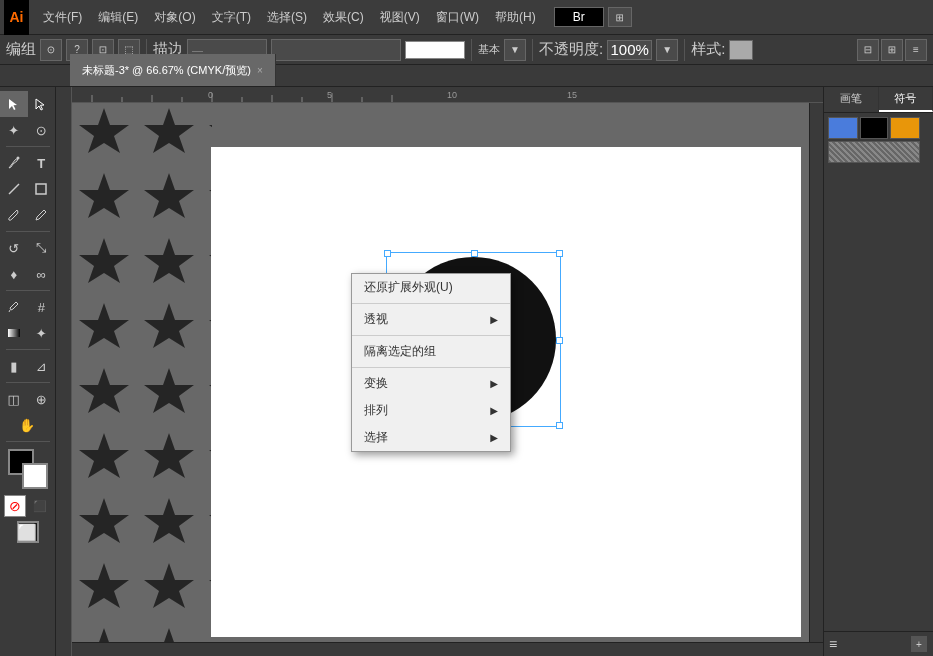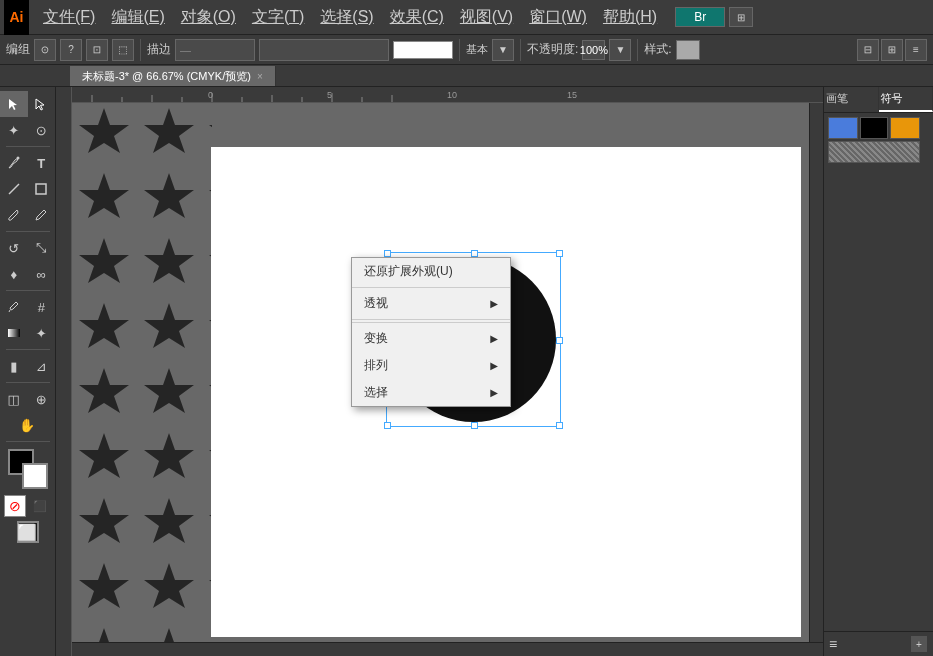--- a/index.html
+++ b/index.html
@@ -2,39 +2,39 @@
 <html><head>
   <meta charset="utf-8">
   <style>
     * { margin: 0; padding: 0; box-sizing: border-box; }
     body { width: 933px; height: 656px; overflow: hidden; background: #535353; font-family: 'Microsoft YaHei', Arial, sans-serif; font-size: 12px; color: #fff; user-select: none; }
 
     
     #title-bar { height: 35px; background: #3c3c3c; display: flex; align-items: center; padding: 0 4px; border-bottom: 1px solid #222; }
     #app-logo { width: 25px; height: 35px; background: #000; color: #ff6b00; font-weight: bold; font-size: 14px; display: flex; align-items: center; justify-content: center; flex-shrink: 0; }
     #menu-bar { display: flex; align-items: center; gap: 0; flex: 1; padding-left: 6px; }
-    .menu-item { padding: 0 8px; height: 35px; display: flex; align-items: center; color: #ccc; font-size: 16px; cursor: pointer; white-space: nowrap; text-decoration: underline; }
+    .menu-item { padding: 0 8px; height: 35px; display: flex; align-items: center; color: #ccc; font-size: 12px; cursor: pointer; white-space: nowrap; }
     #window-controls { display: flex; gap: 2px; margin-left: auto; }
 
     
     #options-bar { height: 30px; background: #3a3a3a; border-bottom: 1px solid #222; display: flex; align-items: center; padding: 0 6px; gap: 4px; }
-    .opt-label { font-size: 12px; color: #ccc; }
+    .opt-label { font-size: 15px; color: #ccc; }
     .opt-btn { height: 22px; min-width: 22px; background: #4a4a4a; border: 1px solid #666; color: #ccc; font-size: 10px; cursor: pointer; display: flex; align-items: center; justify-content: center; padding: 0 4px; }
     .opt-separator { width: 1px; height: 22px; background: #555; margin: 0 2px; }
     .opt-dropdown { height: 22px; background: #4a4a4a; border: 1px solid #666; color: #ccc; font-size: 11px; padding: 0 4px; min-width: 60px; }
     .opt-select-wide { width: 120px; }
     .opt-select-stroke { width: 80px; }
     .stroke-preview { width: 60px; height: 18px; background: linear-gradient(to right, #fff, #fff); border: 1px solid #888; }
     .basic-label { font-size: 11px; color: #ccc; }
-    .opacity-input { width: 23px; height: 20px; background: #4a4a4a; border: 1px solid #666; color: #fff; text-align: left; font-size: 11px; }
+    .opacity-input { width: 45px; height: 20px; background: #4a4a4a; border: 1px solid #666; color: #fff; text-align: left; font-size: 15px; }
     .style-box { width: 24px; height: 20px; background: #aaa; border: 1px solid #666; }
 
     
     #tab-bar { height: 22px; background: #3a3a3a; display: flex; align-items: flex-end; padding: 0 0 0 70px; border-bottom: 1px solid #222; }
-    .tab { height: 20px; padding: 0 12px; background: #525252; color: #ccc; font-size: 11px; display: flex; align-items: center; gap: 6px; cursor: pointer; border-right: 1px solid #333; }
+    .tab { height: 32px; padding: 0 12px; background: #525252; color: #ccc; font-size: 11px; display: flex; align-items: center; gap: 6px; cursor: pointer; border-right: 1px solid #333; }
     .tab.active { background: #686868; color: #fff; }
     .tab-close { font-size: 10px; color: #aaa; cursor: pointer; }
 
     
     #main { display: flex; height: calc(656px - 35px - 30px - 22px); }
 
     
     #left-toolbar { width: 56px; background: #3a3a3a; border-right: 1px solid #222; display: flex; flex-direction: column; align-items: center; padding: 4px 0; gap: 0; flex-shrink: 0; }
     .tool-row { display: flex; width: 100%; }
     .tool-btn { flex: 1; height: 26px; background: transparent; border: none; color: #ccc; cursor: pointer; display: flex; align-items: center; justify-content: center; font-size: 13px; position: relative; }
@@ -60,30 +60,30 @@
     #white-canvas { position: absolute; top: 60px; left: 155px; width: 590px; height: 490px; background: #fff; }
 
     
     #canvas-object { position: absolute; top: 105px; left: 175px; width: 175px; height: 175px; }
     .circle-shape { width: 165px; height: 165px; border-radius: 50%; background: #111; position: absolute; top: 5px; left: 5px; }
     .circle-highlight { width: 55px; height: 70px; border-radius: 50%; background: rgba(255,255,255,0.4); position: absolute; top: 28px; left: 55px; transform: rotate(-20deg); }
     .selection-box { position: absolute; top: 0; left: 0; width: 175px; height: 175px; border: 1px solid #4af; }
     .handle { width: 7px; height: 7px; background: #fff; border: 1px solid #4af; position: absolute; }
 
     
-    #context-menu { position: absolute; top: 170px; left: 295px; width: 160px; background: #f0f0f0; border: 1px solid #999; box-shadow: 3px 3px 8px rgba(0,0,0,0.4); z-index: 100; }
+    #context-menu { position: absolute; top: 186px; left: 295px; width: 160px; background: #f0f0f0; border: 1px solid #999; box-shadow: 3px 3px 8px rgba(0,0,0,0.4); z-index: 100; }
     .ctx-item { padding: 5px 12px; font-size: 12px; color: #333; cursor: pointer; display: flex; justify-content: space-between; align-items: center; white-space: nowrap; }
     .ctx-item.highlighted { background: #3a7fd4; color: #fff; }
     .ctx-separator { height: 1px; background: #ccc; margin: 2px 0; }
     .ctx-arrow { font-size: 10px; }
 
     
     #right-panel { width: 110px; background: #3a3a3a; border-left: 1px solid #222; flex-shrink: 0; }
     #panel-tabs { display: flex; border-bottom: 1px solid #222; }
-    .panel-tab { flex: 1; padding: 4px 2px; font-size: 11px; color: #ccc; cursor: pointer; border-right: 1px solid #333; }
+    .panel-tab { flex: 1; text-align: center; padding: 4px 2px; font-size: 11px; color: #ccc; cursor: pointer; border-right: 1px solid #333; }
     .panel-tab.active { color: #fff; border-bottom: 2px solid #fff; }
     #panel-content { padding: 4px; }
     .panel-swatch-row { display: flex; gap: 2px; margin-bottom: 2px; }
     .swatch { width: 30px; height: 22px; border: 1px solid #555; cursor: pointer; }
     .swatch-blue { background: #4a7cdc; }
     .swatch-black { background: #000; width: 28px; height: 22px; }
     .swatch-orange { background: #e8960a; }
     .swatch-pattern { background: repeating-linear-gradient(45deg, #666, #666 2px, #888 2px, #888 4px); }
     .panel-bottom { position: absolute; bottom: 0; right: 0; width: 110px; display: flex; align-items: center; justify-content: space-between; padding: 4px 6px; border-top: 1px solid #222; }
 
@@ -99,21 +99,21 @@
   <div id="menu-bar">
     <span class="menu-item">文件(F)</span>
     <span class="menu-item">编辑(E)</span>
     <span class="menu-item">对象(O)</span>
     <span class="menu-item">文字(T)</span>
     <span class="menu-item">选择(S)</span>
     <span class="menu-item">效果(C)</span>
     <span class="menu-item">视图(V)</span>
     <span class="menu-item">窗口(W)</span>
     <span class="menu-item">帮助(H)</span>
-    <div style="margin-left:10px;width:50px;height:20px;background:#0f766e;border:1px solid #666;display:flex;align-items:center;justify-content:center;">Br</div>
+    <div style="margin-left:10px;width:50px;height:20px;background:#000000;border:1px solid #666;display:flex;align-items:center;justify-content:center;">Br</div>
     <div style="margin-left:4px;width:24px;height:20px;background:#4a4a4a;border:1px solid #666;display:flex;align-items:center;justify-content:center;font-size:10px;color:#ccc;">⊞</div>
     <div id="window-controls">
     </div>
   </div>
 </div>
 
 <div id="options-bar">
   <span class="opt-label">编组</span>
   <div class="opt-btn">⊙</div>
   <div class="opt-btn">?</div>
@@ -323,20 +323,23 @@
     <div id="context-menu">
       <div class="ctx-item">
         <span>还原扩展外观(U)</span>
       </div>
       <div class="ctx-separator"></div>
       <div class="ctx-item">
         <span>透视</span>
         <span class="ctx-arrow">▶</span>
       </div>
       <div class="ctx-separator"></div>
+      <div class="ctx-item">
+        <span>隔离选定的组</span>
+      </div>
       <div class="ctx-separator"></div>
       <div class="ctx-item">
         <span>变换</span>
         <span class="ctx-arrow">▶</span>
       </div>
       <div class="ctx-item">
         <span>排列</span>
         <span class="ctx-arrow">▶</span>
       </div>
       <div class="ctx-item">

